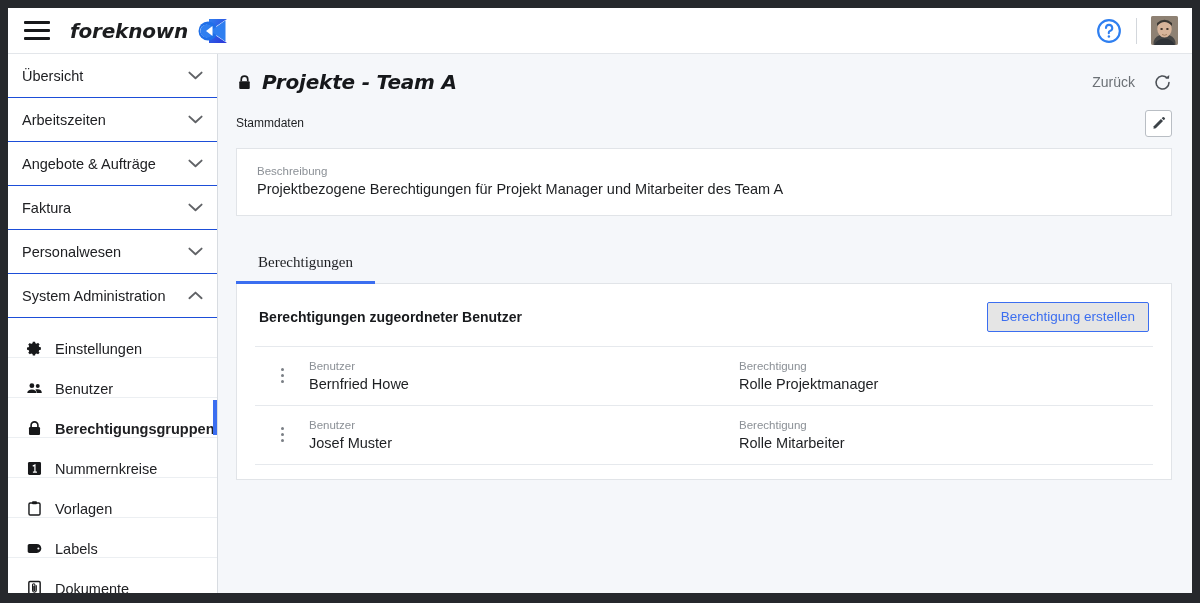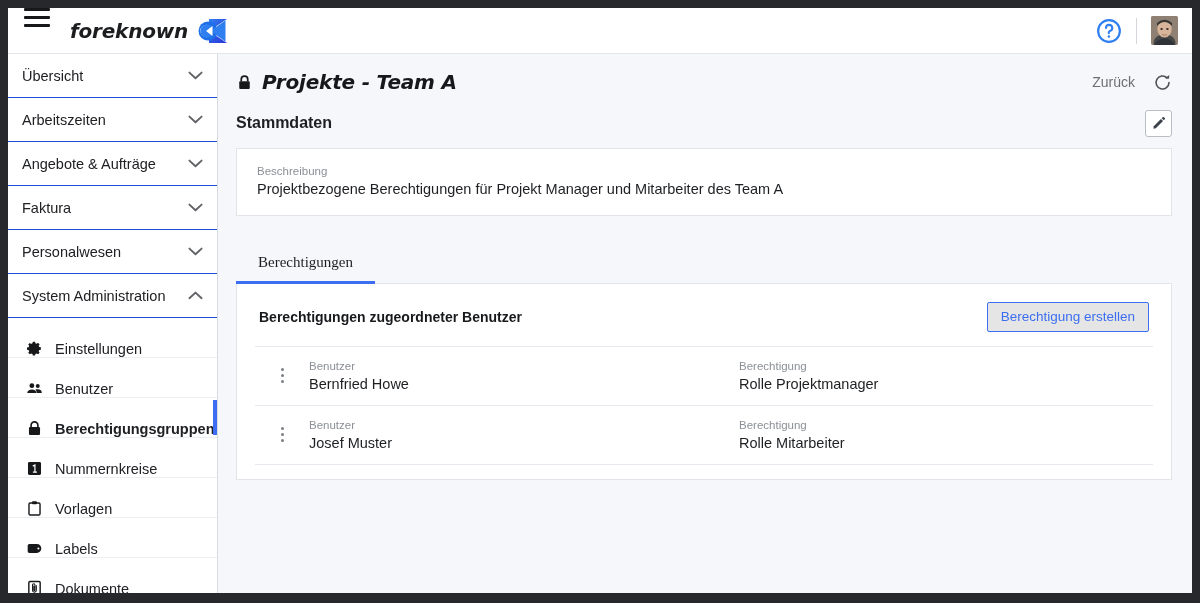--- a/index.html
+++ b/index.html
@@ -29,20 +29,21 @@
     flex-direction: column;
   }
 
   
   #topbar {
     height: 46px;
     min-height: 46px;
     background: #ffffff;
     border-bottom: 1px solid #e3e6ea;
     display: flex;
+    align-items: center;
     padding: 0 14px 0 16px;
   }
   .hamburger {
     width: 26px; height: 19px;
     display: flex; flex-direction: column; justify-content: space-between;
     cursor: pointer;
     margin-right: 20px;
   }
   .hamburger span {
     display: block; height: 3.4px; width: 100%;
@@ -171,23 +172,22 @@
   .refresh-icon { width: 19px; height: 19px; cursor:pointer; display:block; }
 
   
   #section-head {
     display: flex;
     align-items: center;
     padding: 0 20px 0 18px;
     height: 38px;
   }
   #section-title {
-    font-size: 16px;
+    font-size: 12px;
     color: #1d1f22;
-    font-weight: bold;
   }
   .icon-btn {
     margin-left: auto;
     width: 27px; height: 27px;
     border: 1px solid #b9bec4;
     border-radius: 3px;
     background: #fff;
     display: flex; align-items: center; justify-content: center;
     cursor: pointer;
   }

